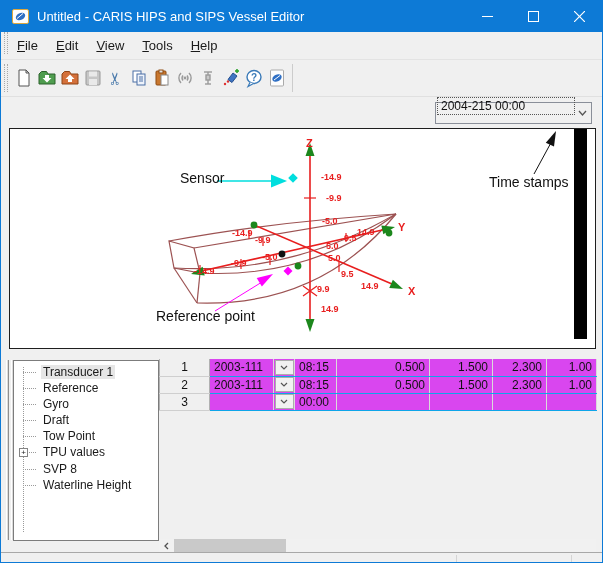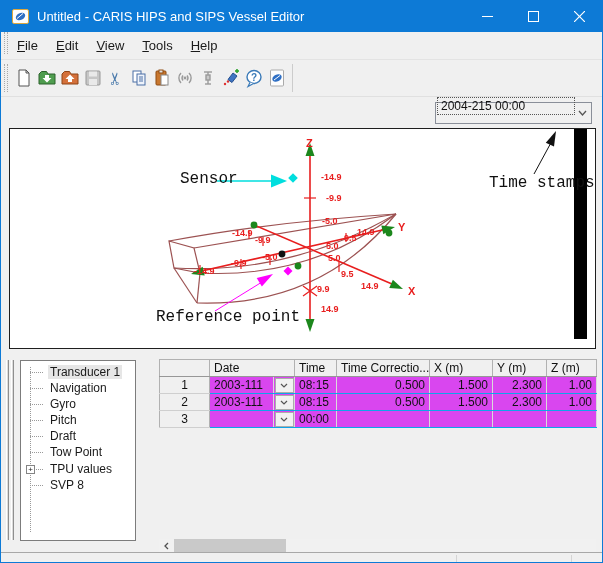--- a/index.html
+++ b/index.html
@@ -32,33 +32,33 @@
   .sensorrow { position:absolute; left:0; top:96px; width:601px; height:31px; background:#f0f0f0; }
   .sensorrow .lbl { position:absolute; right:173px; top:9px; font-size:12px; color:#1a1a1a; white-space:nowrap; }
   .combo { position:absolute; left:434px; top:5px; width:157px; height:22px; background:#f0f0f0; border:1px solid #8a8f99; display:flex; align-items:center; }
   .combo-value { flex:1; margin:2px 0 16px 2px; padding:1px 3px; font-size:12px; color:#111; outline:1px dotted #555; white-space:nowrap; overflow:hidden; }
   .combo-arrow { width:17px; display:flex; justify-content:center; }
 
   
   .viewport { position:absolute; left:8px; top:127px; width:587px; height:221px; background:#ffffff; border:1px solid #1e1e1e; }
   .blackbar { position:absolute; left:564px; top:0; width:13px; height:210px; background:#000; }
   .diagram-svg { position:absolute; left:0; top:0; }
-  .anno { position:absolute; font-size:16px; color:#111; white-space:nowrap;font-family:Liberation Mono, monospace; }
+  .anno { position:absolute; font-size:14px; color:#111; white-space:nowrap; }
   .anno-sensor { left:170px; top:41px; }
   .anno-timestamps { left:479px; top:45px; }
   .anno-reference { left:146px; top:179px;text-align:right; }
   .tick { font-family:"Liberation Sans",sans-serif; font-size:9px; font-weight:700; fill:#e81e1e; }
   .axisletter { font-family:"Liberation Sans",sans-serif; font-size:11px; font-weight:700; fill:#e81e1e; }
 
   
   .splitgrip { position:absolute; left:5px; top:359px; width:9px; height:180px; }
   .splitgrip div { position:absolute; top:0; width:3px; height:180px; background:#dcdcdc; border-left:1px solid #fff; border-right:1px solid #8f8f8f; }
   .splitgrip .g1 { left:0; } .splitgrip .g2 { left:5px; }
 
-  .treepanel { position:absolute; left:19px; top:359px; width:116px; height:181px; background:#fff; border:1px solid #7c7c7c; overflow:hidden; }
+  .treepanel { position:absolute; left:12px; top:359px; width:146px; height:181px; background:#fff; border:1px solid #7c7c7c; overflow:hidden; }
   .treepanel ul { list-style:none; position:relative; padding-top:3px; }
   .treepanel ul::before { content:""; position:absolute; left:9px; top:6px; height:165px; border-left:1px dotted #9a9a9a; }
   .treepanel li { position:relative; height:16.1px; line-height:16.1px; font-size:12px; color:#1a1a1a; padding-left:27px; white-space:nowrap; }
   .treepanel li::before { content:""; position:absolute; left:9px; top:8px; width:13px; border-top:1px dotted #9a9a9a; }
   .treepanel li .tlabel { padding:0 2px; }
   .treepanel li.sel .tlabel { background:#e6e6e6; }
   .treepanel li .expander { position:absolute; left:5px; top:4px; width:9px; height:9px; background:#fff; border:1px solid #848484; font-size:8px; line-height:7px; text-align:center; color:#222; }
 
   
   .grid { position:absolute; left:158px; top:358px; }
@@ -320,52 +320,43 @@
   </div>
 
   <div class="splitgrip">
       <div class="g1"></div>
       <div class="g2"></div>
     </div>
 
   <div class="treepanel">
     <ul>
         <li class="sel"><span class="tlabel">Transducer 1</span></li>
-        <li><span class="tlabel">Navigation</span></li>
+        <li><span class="tlabel">Reference</span></li>
         <li><span class="tlabel">Gyro</span></li>
-        <li><span class="tlabel">Pitch</span></li>
         <li><span class="tlabel">Draft</span></li>
         <li><span class="tlabel">Tow Point</span></li>
         <li><span class="expander">+</span><span class="tlabel">TPU values</span></li>
         <li><span class="tlabel">SVP 8</span></li>
+        <li><span class="tlabel">Waterline Height</span></li>
       </ul>
   </div>
 
   <div class="grid">
     <table>
       <colgroup>
         <col style="width:50px">
           <col style="width:64px">
           <col style="width:21px">
           <col style="width:42px">
         <col style="width:93px">
           <col style="width:63px">
           <col style="width:54px">
           <col style="width:50px">
       </colgroup>
       <tbody>
-          <tr>
-        <th class="first"></th>
-        <th colspan="2">Date</th>
-        <th>Time</th>
-        <th>Time Correctio...</th>
-        <th>X (m)</th>
-        <th>Y (m)</th>
-        <th>Z (m)</th>
-      </tr>
       <tr>
         <td class="num numfirst">1</td>
         <td>2003-111</td>
         <td class="dd">
               <span class="ddbtn">
                 <svg width="8" height="5">
                   <polyline points="1,1 4,4 7,1" fill="none" stroke="#555" stroke-width="1.2"></polyline>
                 </svg>
               </span>
             </td>

